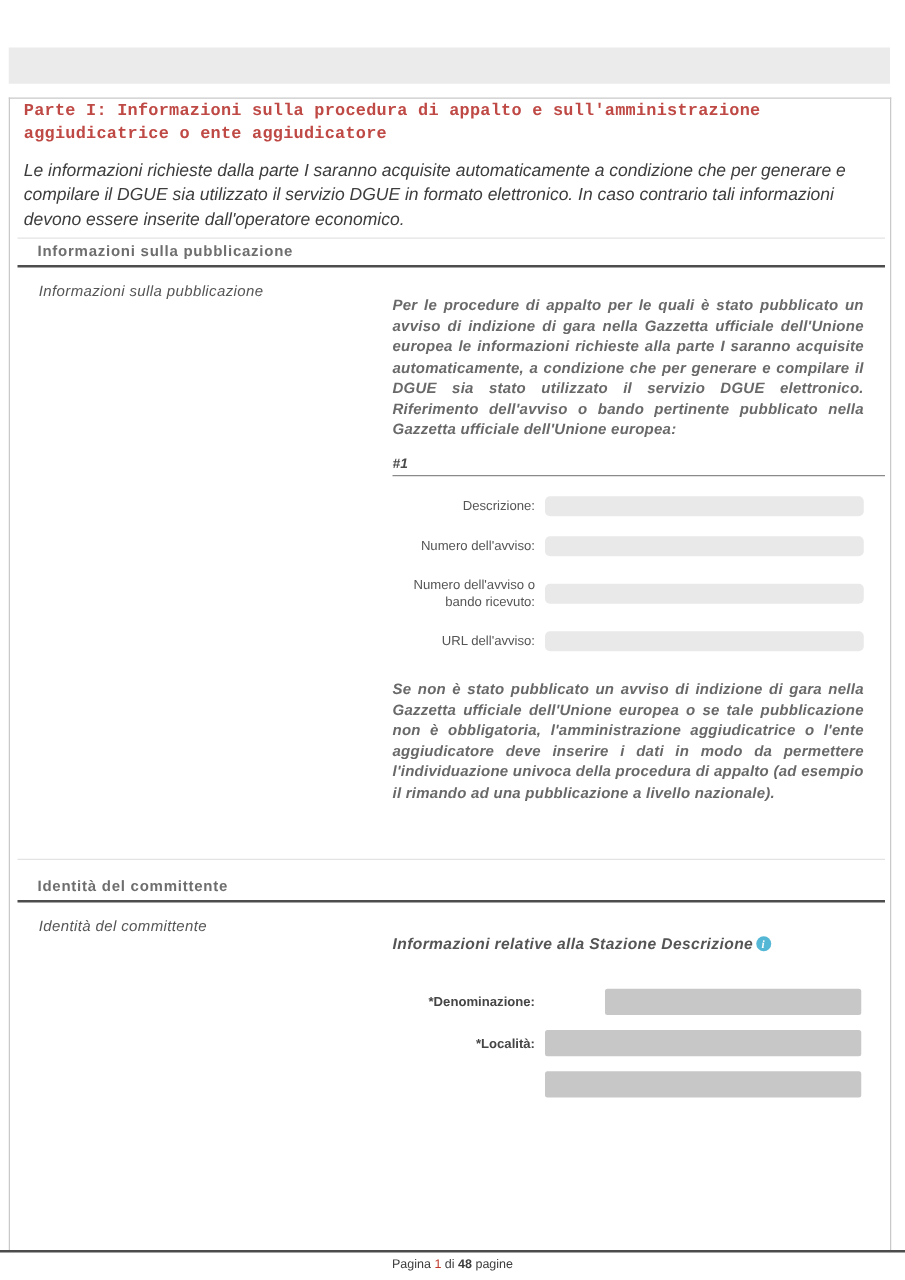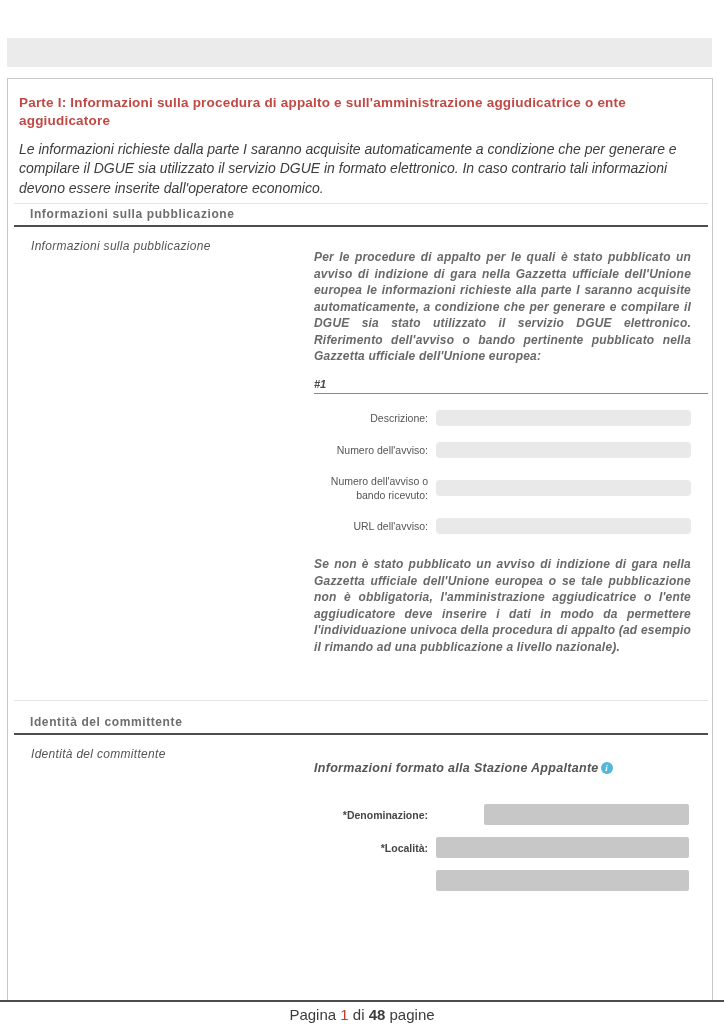--- a/index.html
+++ b/index.html
@@ -7,22 +7,22 @@
               font-family:"Liberation Sans","DejaVu Sans",sans-serif; }
   body { position:relative; overflow:hidden; }
 
   .top-bar { position:absolute; left:7px; top:38px; width:705px; height:29px;
              background:#ebebeb; }
 
   .page-box { position:absolute; left:7px; top:78px; width:706px; height:923px;
               background:#ffffff; border:1px solid #c9c9c9; border-bottom:none;
               overflow:hidden; padding:0 4px 0 6px; }
 
-  .red-title { margin:15px 2px 0 5px; font-size:13.5px; font-weight:bold;
-               color:#bf4945; line-height:1.32; letter-spacing:0.2px; }
+  .red-title { margin:2px 2px 0 5px; font-size:13.5px; font-weight:bold;
+               color:#bf4945; line-height:1.32; letter-spacing:0.2px;font-family:Liberation Mono, monospace; }
 
   .intro { margin:10px 2px 0 5px; font-size:14px; font-style:italic;
            color:#3d3d3d; line-height:1.4; }
 
   .section-head { margin-top:5px; border-top:1px solid #e3e3e3; padding:3px 0 0 16px;
                   font-size:12px; font-weight:bold; color:#6e6e6e; letter-spacing:0.6px; }
   .section-head.second { margin-top:45px; padding-top:14px; }
   .dark-rule { border:none; border-bottom:2px solid #4d4d4d; margin-top:4px; }
 
   .cols { display:flex; }
@@ -56,21 +56,21 @@
   .frow2.first { margin-top:29px;gap:48px; }
   .flabel2 { width:122px; text-align:right; padding-right:8px; font-size:10.5px;
              font-weight:bold; color:#454545; }
   .finput2 { flex:1; height:21px; background:#c7c7c7; border:none;
              border-radius:2px; margin-right:19px; }
 
   .bottom-rule { position:absolute; left:0; top:1000px; width:724px; height:2px;
                  background:#4c4c4c; }
 
   .footer { position:absolute; left:0; top:1006px; width:724px; text-align:center;
-            font-size:15px; color:#3c3c3c; }
+            font-size:10px; color:#3c3c3c; }
   .footer .pg-current { color:#c0392b; }
   .footer .pg-total { font-weight:bold; }
 </style>
 </head>
 <body>
 
 <div class="top-bar"></div>
 
 <div class="page-box">
 
@@ -112,21 +112,21 @@
   </div>
 
   <div class="section-head second">Identità del committente</div>
   <hr class="dark-rule">
 
   <div class="cols">
     <div class="col-left">Identità del committente</div>
     <div class="col-right">
 
       <div class="subhead-row">
-        <span class="subhead">Informazioni formato alla Stazione Appaltante</span>
+        <span class="subhead">Informazioni relative alla Stazione Descrizione</span>
         <span class="info-icon">i</span>
       </div>
 
       <div class="frow2 first">
         <div class="flabel2">*Denominazione:</div>
         <div class="finput2"></div>
       </div>
       <div class="frow2">
         <div class="flabel2">*Località:</div>
         <div class="finput2"></div>

